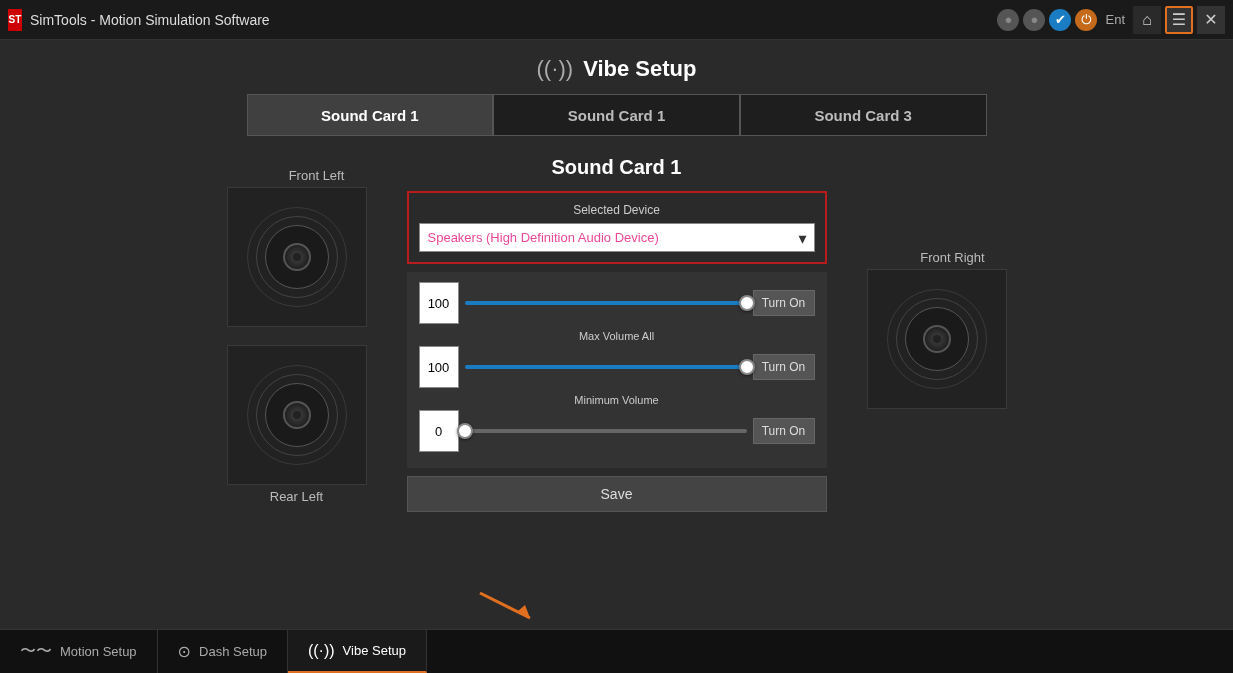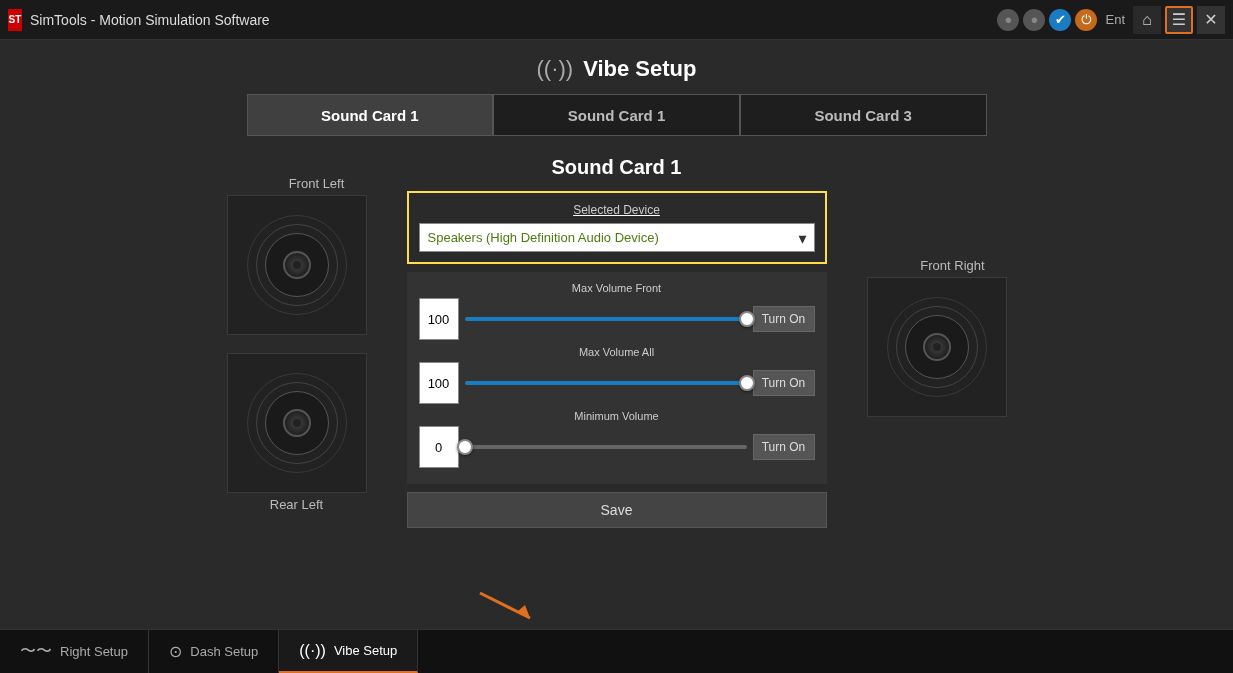--- a/index.html
+++ b/index.html
@@ -146,35 +146,34 @@
     #sound-card-title {
       font-size: 20px;
       font-weight: bold;
       color: #fff;
       margin-bottom: 4px;
     }
 
     
     #device-select-wrapper {
       width: 100%;
-      border: 2px solid #fde047;
+      border: 2px solid #b91c1c;
       padding: 10px;
       background: #2a2a2a;
-      text-decoration: underline;
     }
     #device-select-label {
       font-size: 12px;
       color: #ccc;
       text-align: center;
       margin-bottom: 6px;
     }
     #device-select {
       width: 100%;
       background: #fff;
-      color: #4d7c0f;
+      color: #ec4899;
       font-size: 13px;
       padding: 6px 8px;
       border: 1px solid #888;
       appearance: none;
       cursor: pointer;
     }
     .select-wrapper {
       position: relative;
       width: 100%;
     }
@@ -467,21 +466,20 @@
         <div class="select-wrapper">
           <select id="device-select">
             <option>Speakers (High Definition Audio Device)</option>
           </select>
         </div>
       </div>
 
       <div id="advanced-section">
 
         <div class="volume-row">
-          <div class="volume-row-label">Max Volume Front</div>
           <div class="volume-controls">
             <div class="volume-number">100</div>
             <div class="volume-slider-track" style="--fill:100%">
               <div class="volume-slider-thumb"></div>
             </div>
             <button class="turn-on-btn">Turn On</button>
           </div>
         </div>
 
         <div class="volume-row">
@@ -535,21 +533,21 @@
 </div>
 
 <svg id="arrow-annotation" viewBox="0 0 80 40" xmlns="http://www.w3.org/2000/svg" style="position:absolute;bottom:50px;left:470px;width:80px;height:40px;">
   <line x1="10" y1="10" x2="60" y2="35" stroke="#e07020" stroke-width="3"></line>
   <polygon points="60,35 48,28 55,22" fill="#e07020"></polygon>
 </svg>
 
 <div id="bottom-nav">
   <div class="nav-item">
     <span class="nav-icon">〜〜</span>
-    <span>Right Setup</span>
+    <span>Motion Setup</span>
   </div>
   <div class="nav-item">
     <span class="nav-icon">⊙</span>
     <span>Dash Setup</span>
   </div>
   <div class="nav-item active">
     <span class="nav-icon">((·))</span>
     <span>Vibe Setup</span>
   </div>
 </div>

